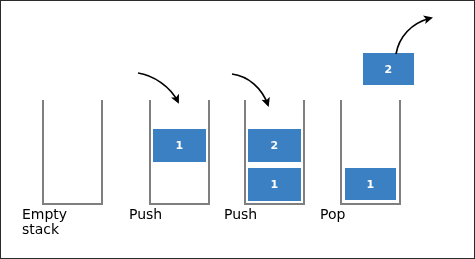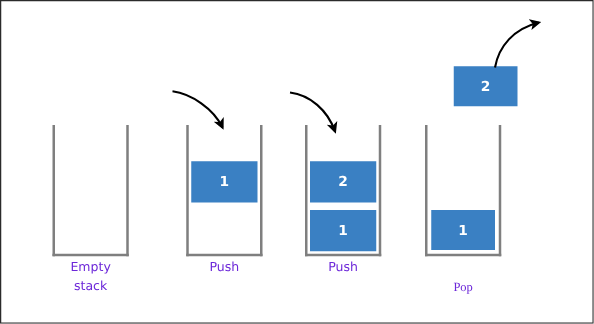--- a/index.html
+++ b/index.html
@@ -44,23 +44,23 @@
     display: flex;
     align-items: center;
     justify-content: center;
     font-size: 11px;
     font-weight: 600;
     letter-spacing: 0.2px;
     line-height: 1;
   }
   .stack-label {
     position: absolute;
-    text-align: center;
-    color: #6d28d9;
-    font-size: 10px;
+    text-align: left;
+    color: #000000;
+    font-size: 14px;
     line-height: 15px;
     white-space: pre-line;
   }
   .arrow-svg {
     position: absolute;
     left: 0;
     top: 0;
     width: 475px;
     height: 259px;
     pointer-events: none;
@@ -89,21 +89,21 @@
       <div class="stack-walls" style="left:243px; top:99px; width:61px; height:105px;"></div>
       <div class="block" style="left:247px; top:128px; width:53px; height:33px;">2</div>
       <div class="block" style="left:247px; top:167px; width:53px; height:33px;">1</div>
       <div class="stack-label" style="left:223px; top:206px; width:101px;">Push</div>
     </div>
 
     <div class="stack-group">
       <div class="stack-walls" style="left:339px; top:99px; width:61px; height:105px;"></div>
       <div class="block" style="left:344px; top:167px; width:51px; height:32px;">1</div>
       <div class="block" style="left:362px; top:52px; width:51px; height:32px;">2</div>
-      <div class="stack-label" style="left:319px; top:222px; width:101px;font-family:Liberation Serif, serif;">Pop</div>
+      <div class="stack-label" style="left:319px; top:206px; width:101px;">Pop</div>
     </div>
 
     <svg class="arrow-svg" viewBox="0 0 475 259">
       <defs>
         <marker id="arrowhead" markerWidth="6" markerHeight="6" refX="4.2" refY="3" orient="auto" markerUnits="strokeWidth">
           <path d="M0,0.4 L5.4,3 L0,5.6 L1.3,3 Z" fill="#000000"></path>
         </marker>
       </defs>
 
       <path d="M137,72 C152,74 170,86 177,101" fill="none" stroke="#000000" stroke-width="1.7" marker-end="url(#arrowhead)"></path>

